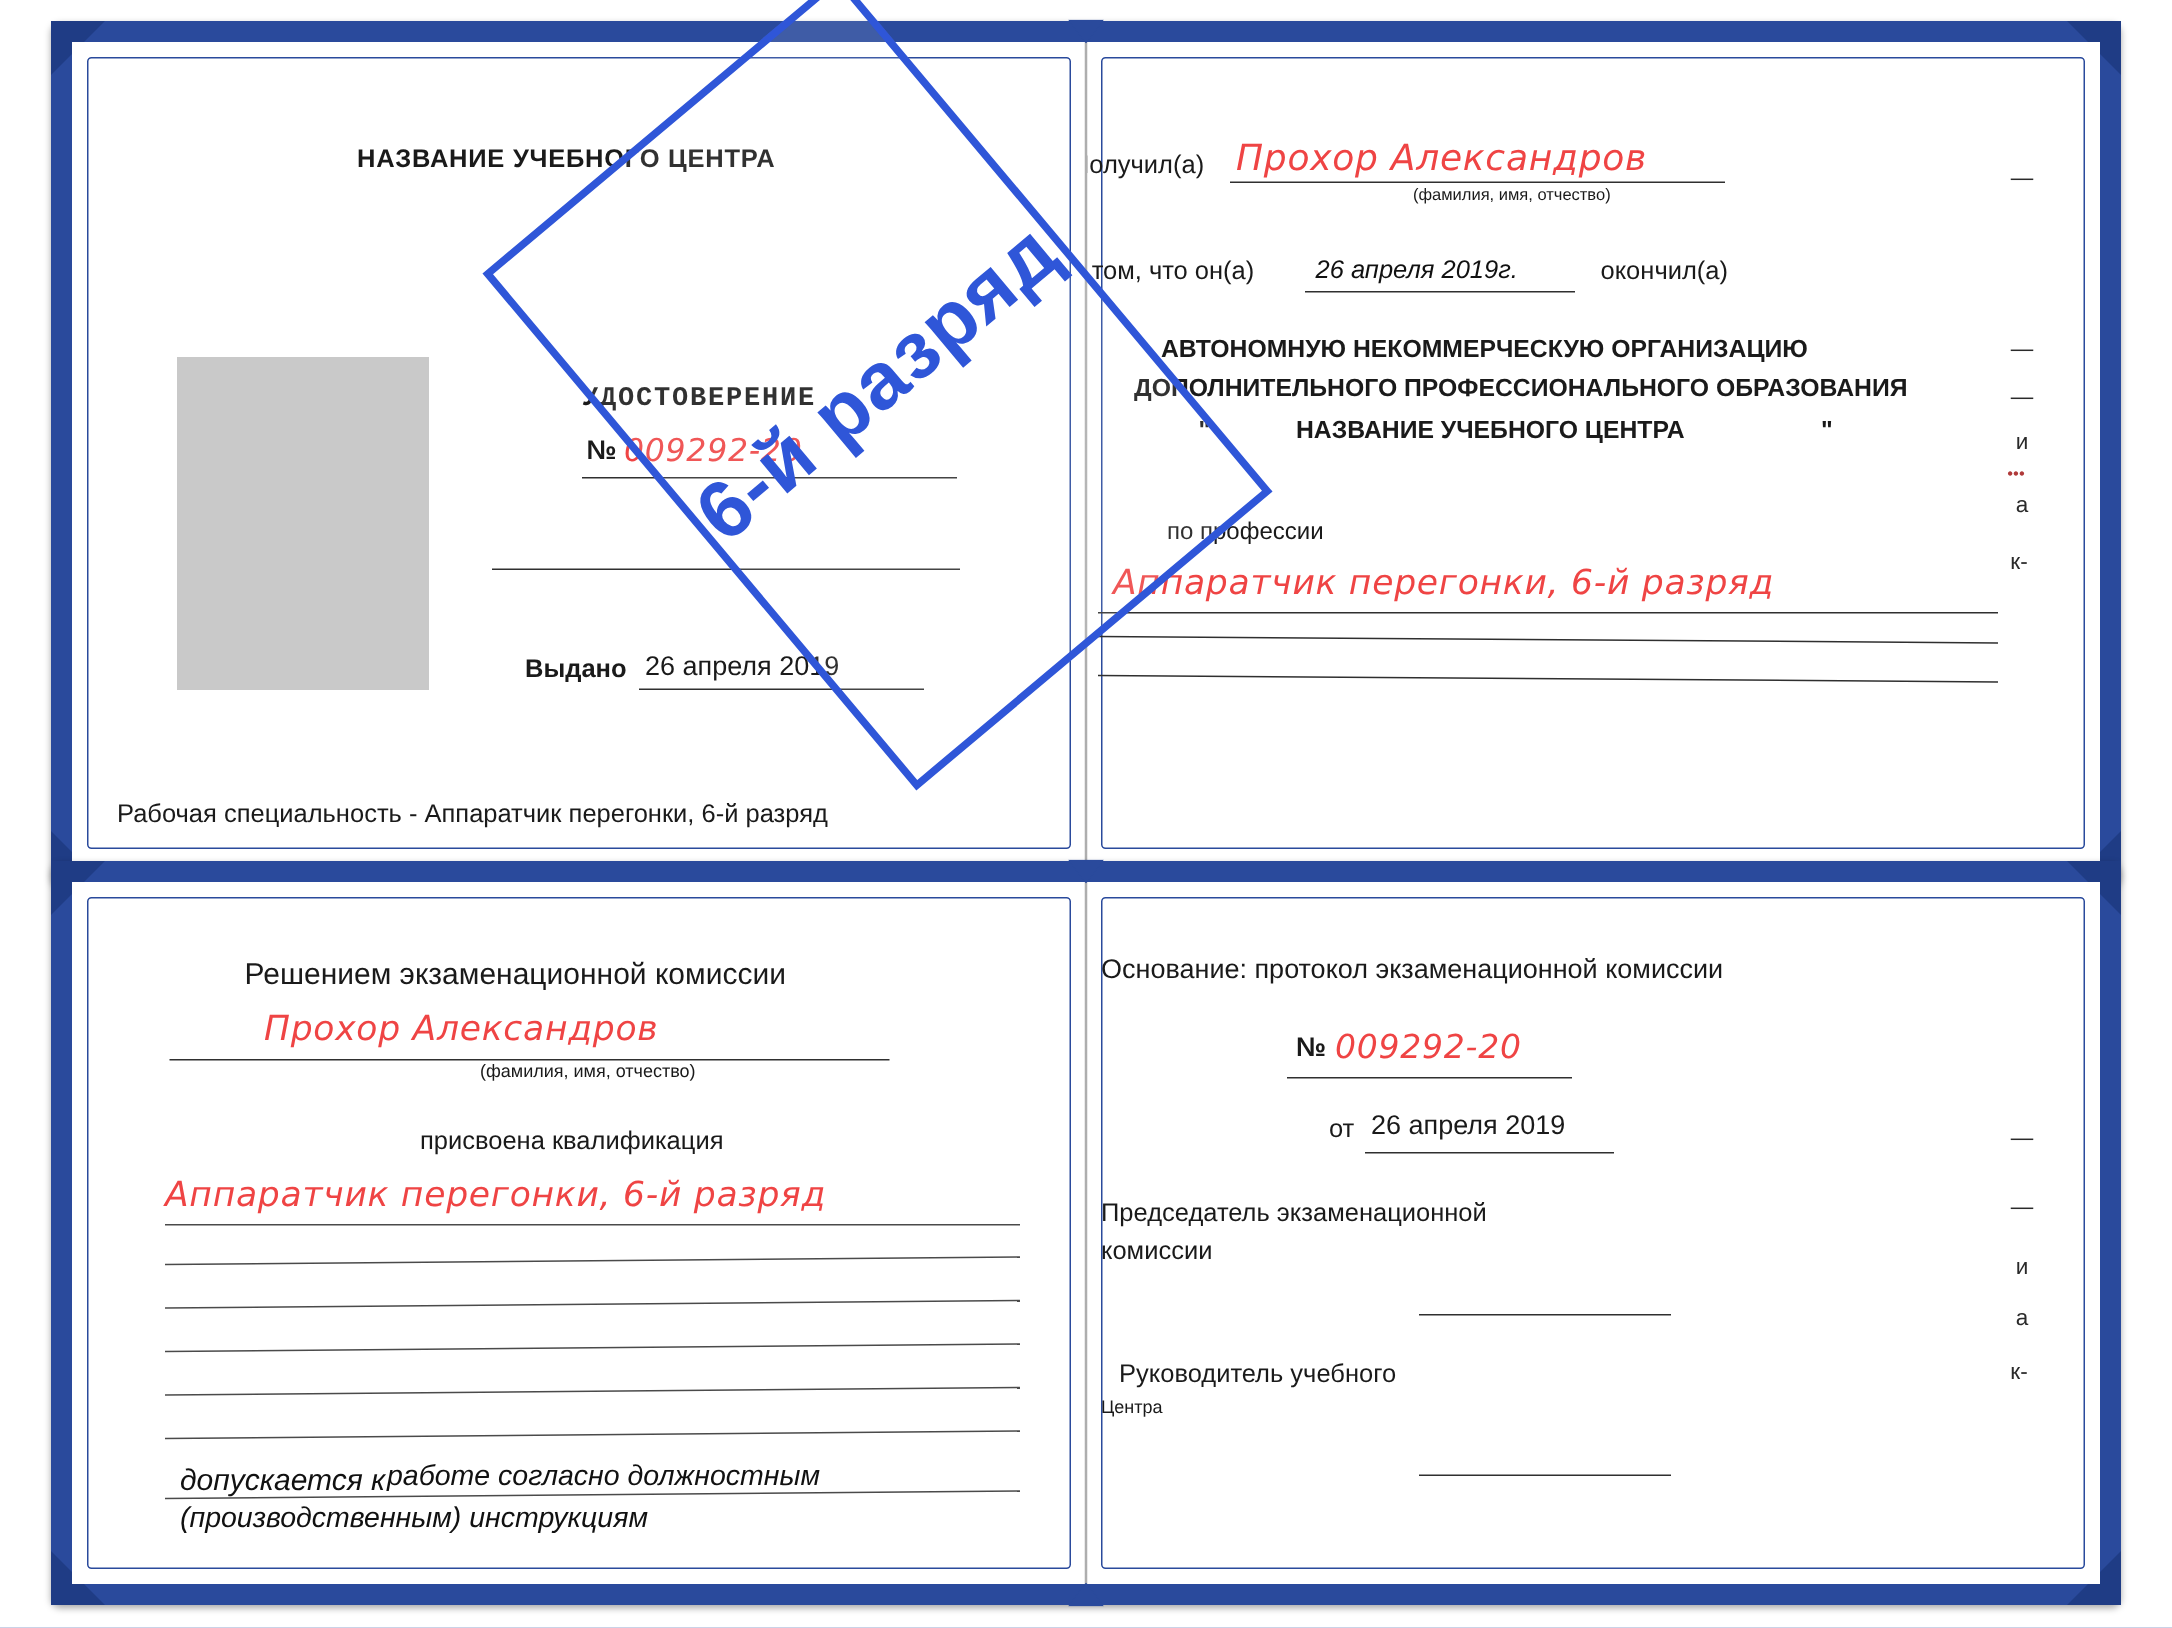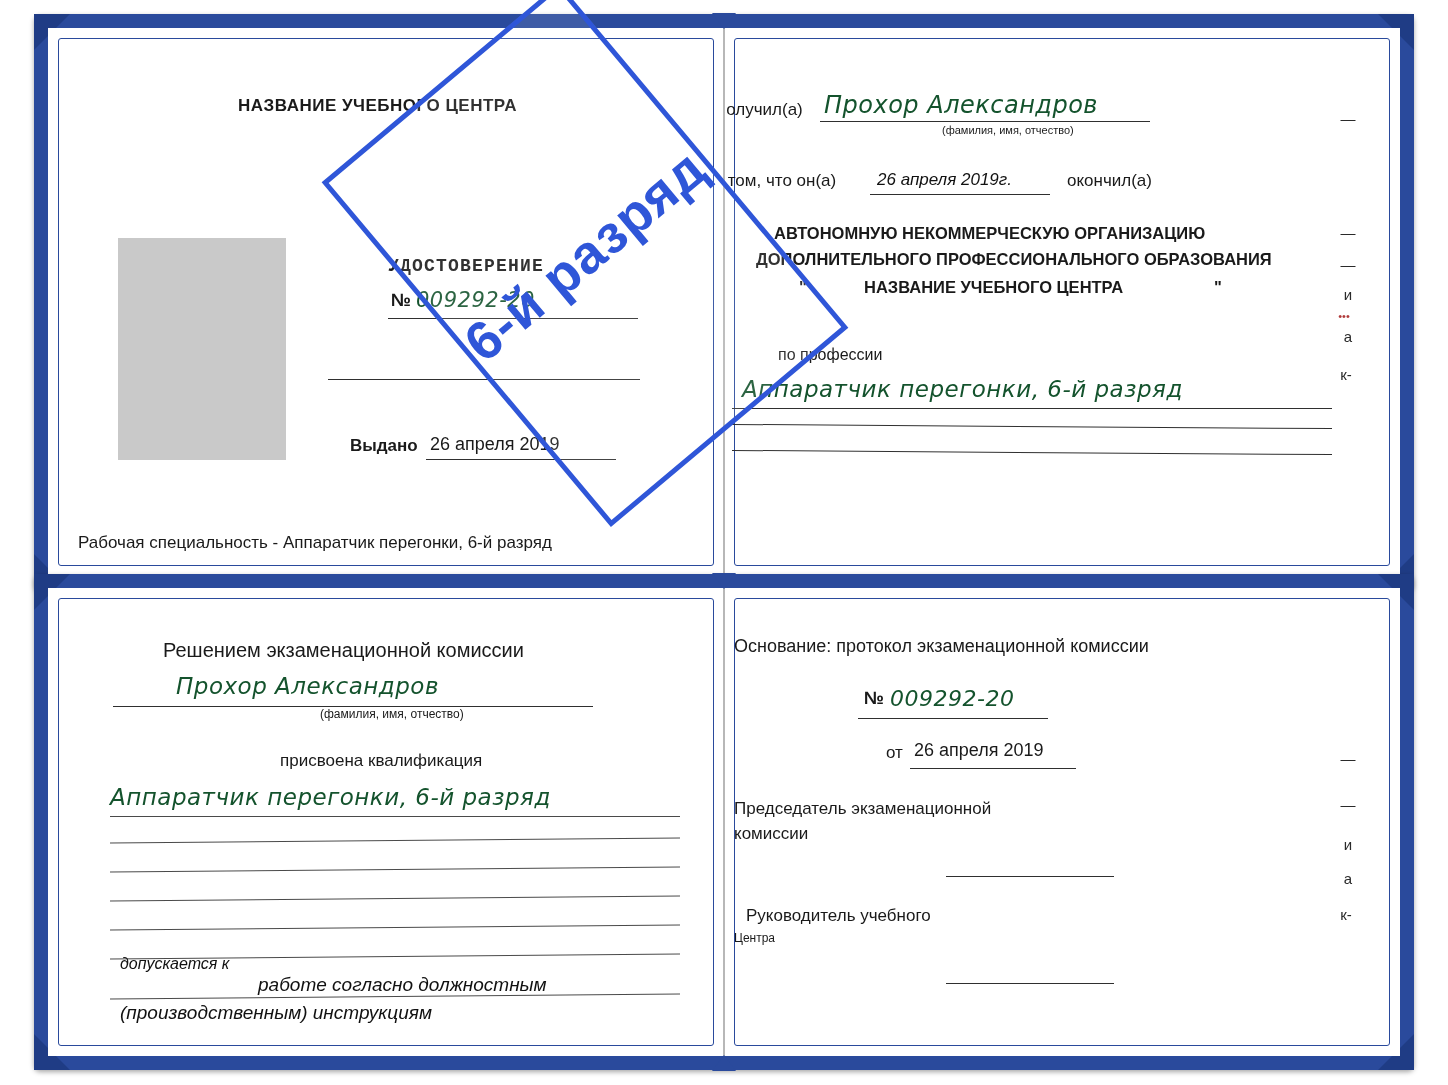--- a/index.html
+++ b/index.html
@@ -75,21 +75,21 @@
 
   
   .t {
     position: absolute;
     white-space: pre;
     color: #1a1a1a;
   }
   .bold { font-weight: bold; }
   .hand {
     font-family: "DejaVu Sans", sans-serif;
-    color: #14532d;
+    color: #ef4444;
     font-style: italic;
     letter-spacing: 0.5px;
   }
   .ital {
     font-style: italic;
     color: #111;
   }
   .line {
     position: absolute;
     height: 0;
@@ -232,21 +232,21 @@
 
       <span class="t hand" style="left:62px; top:196px; font-size:23px;">Аппаратчик перегонки, 6-й разряд</span>
 
       <div class="line thin" style="left:62px; top:228px; width:570px;"></div>
       <div class="line thin" style="left:62px; top:252px; width:570px; transform:rotate(-0.5deg);"></div>
       <div class="line thin" style="left:62px; top:281px; width:570px; transform:rotate(-0.5deg);"></div>
       <div class="line thin" style="left:62px; top:310px; width:570px; transform:rotate(-0.5deg);"></div>
       <div class="line thin" style="left:62px; top:339px; width:570px; transform:rotate(-0.5deg);"></div>
       <div class="line thin" style="left:62px; top:368px; width:570px; transform:rotate(-0.5deg);"></div>
 
-      <span class="t ital" style="left:72px; top:367px; font-size:16px;">допускается к</span>
+      <span class="t ital" style="left:72px; top:388px; font-size:20px;">допускается к</span>
       <span class="t ital" style="left:210px; top:386px; font-size:19px;">работе согласно должностным</span>
       <span class="t ital" style="left:72px; top:414px; font-size:19px;">(производственным) инструкциям</span>
       <div class="line thin" style="left:62px; top:408px; width:570px; transform:rotate(-0.5deg);"></div>
     </div>
 
     <div class="page">
       <div class="page-border"></div>
 
       <span class="t" style="left:10px; top:48px; font-size:18px;">Основание: протокол экзаменационной комиссии</span>
 

